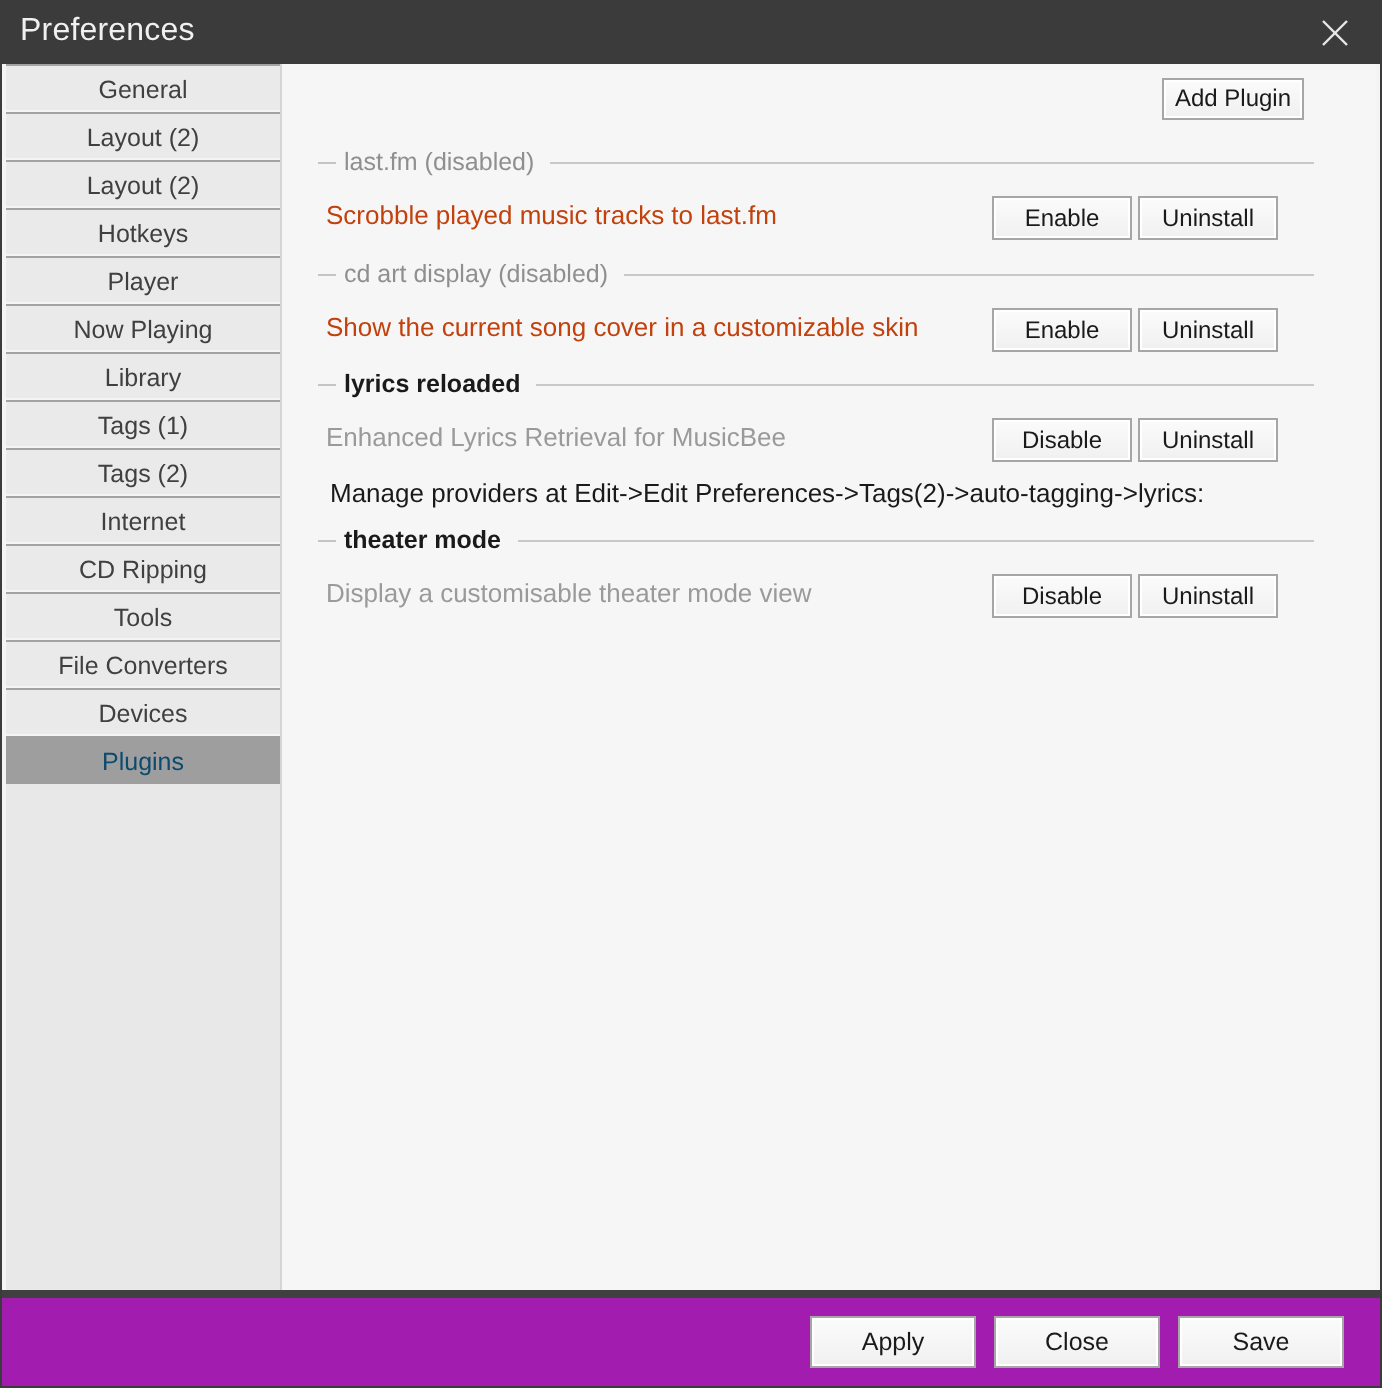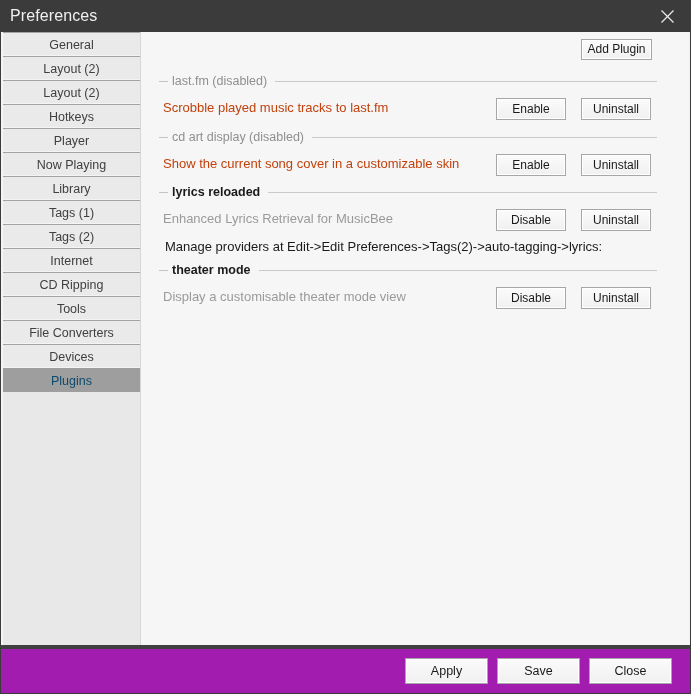--- a/index.html
+++ b/index.html
@@ -179,21 +179,21 @@
     white-space: nowrap;
   }
   .sec-desc.muted {
     color: #9a9a9a;
   }
   .sec-actions {
     position: absolute;
     left: 337px;
     top: 0;
     display: flex;
-    gap: 15px;
+    gap: 3px;
   }
   .btn-action { width: 70px; }
 
   .sec-note {
     font-size: 13px;
     color: #1a1a1a;
     position: absolute;
     left: 6px;
     white-space: nowrap;
   }
@@ -331,21 +331,21 @@
               </div>
             </div>
           </div>
         </div>
 
     </div>
 
     <div id="footer">
       <div id="footer-buttons">
         <button class="btn btn-footer">Apply</button>
+        <button class="btn btn-footer">Close</button>
         <button class="btn btn-footer">Save</button>
-        <button class="btn btn-footer">Close</button>
       </div>
     </div>
 
   </div>
 
   <div id="bottom-edge"></div>
 </div>
 
 </body></html>

